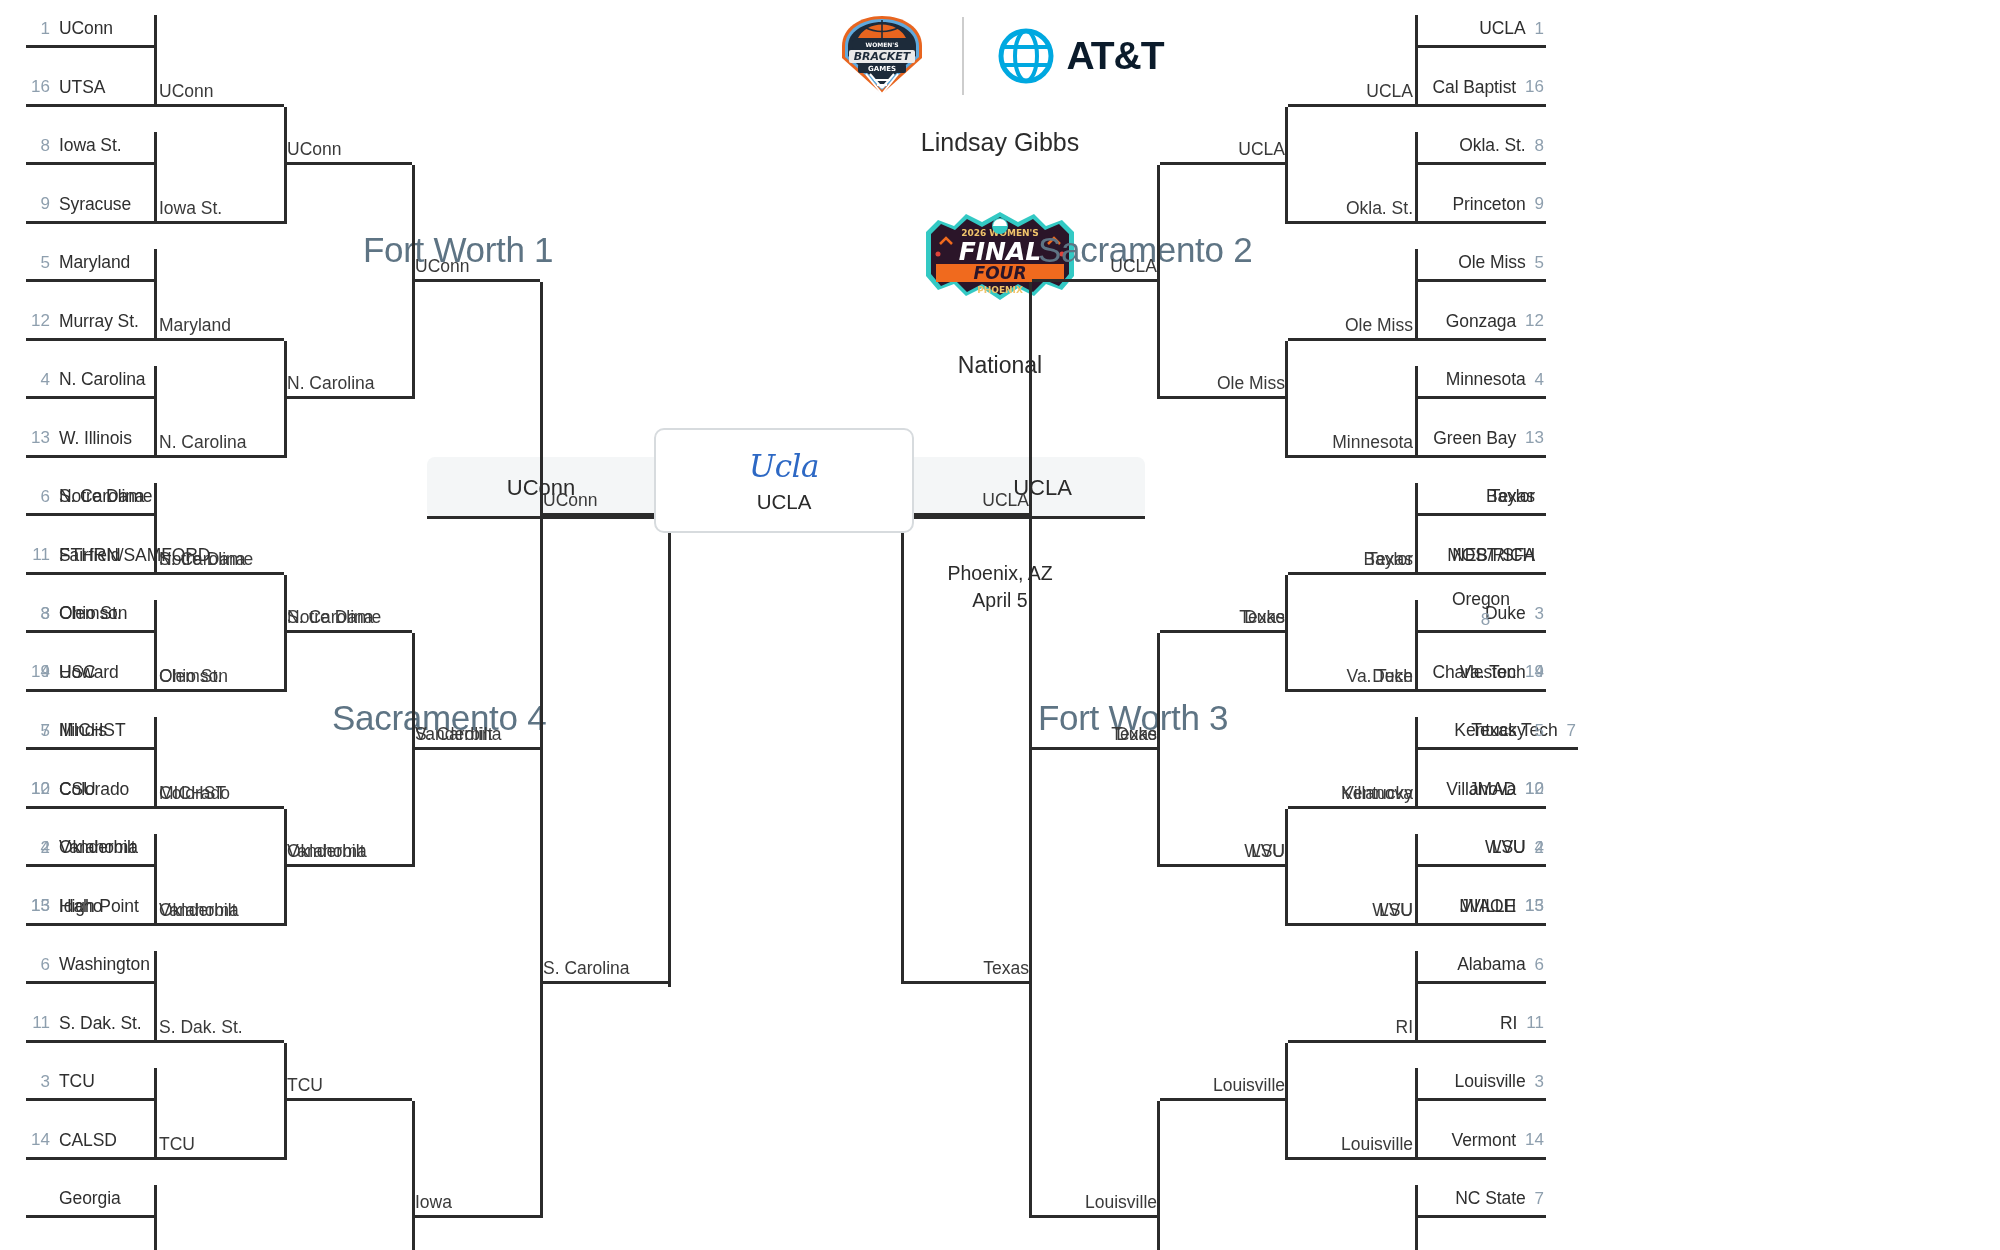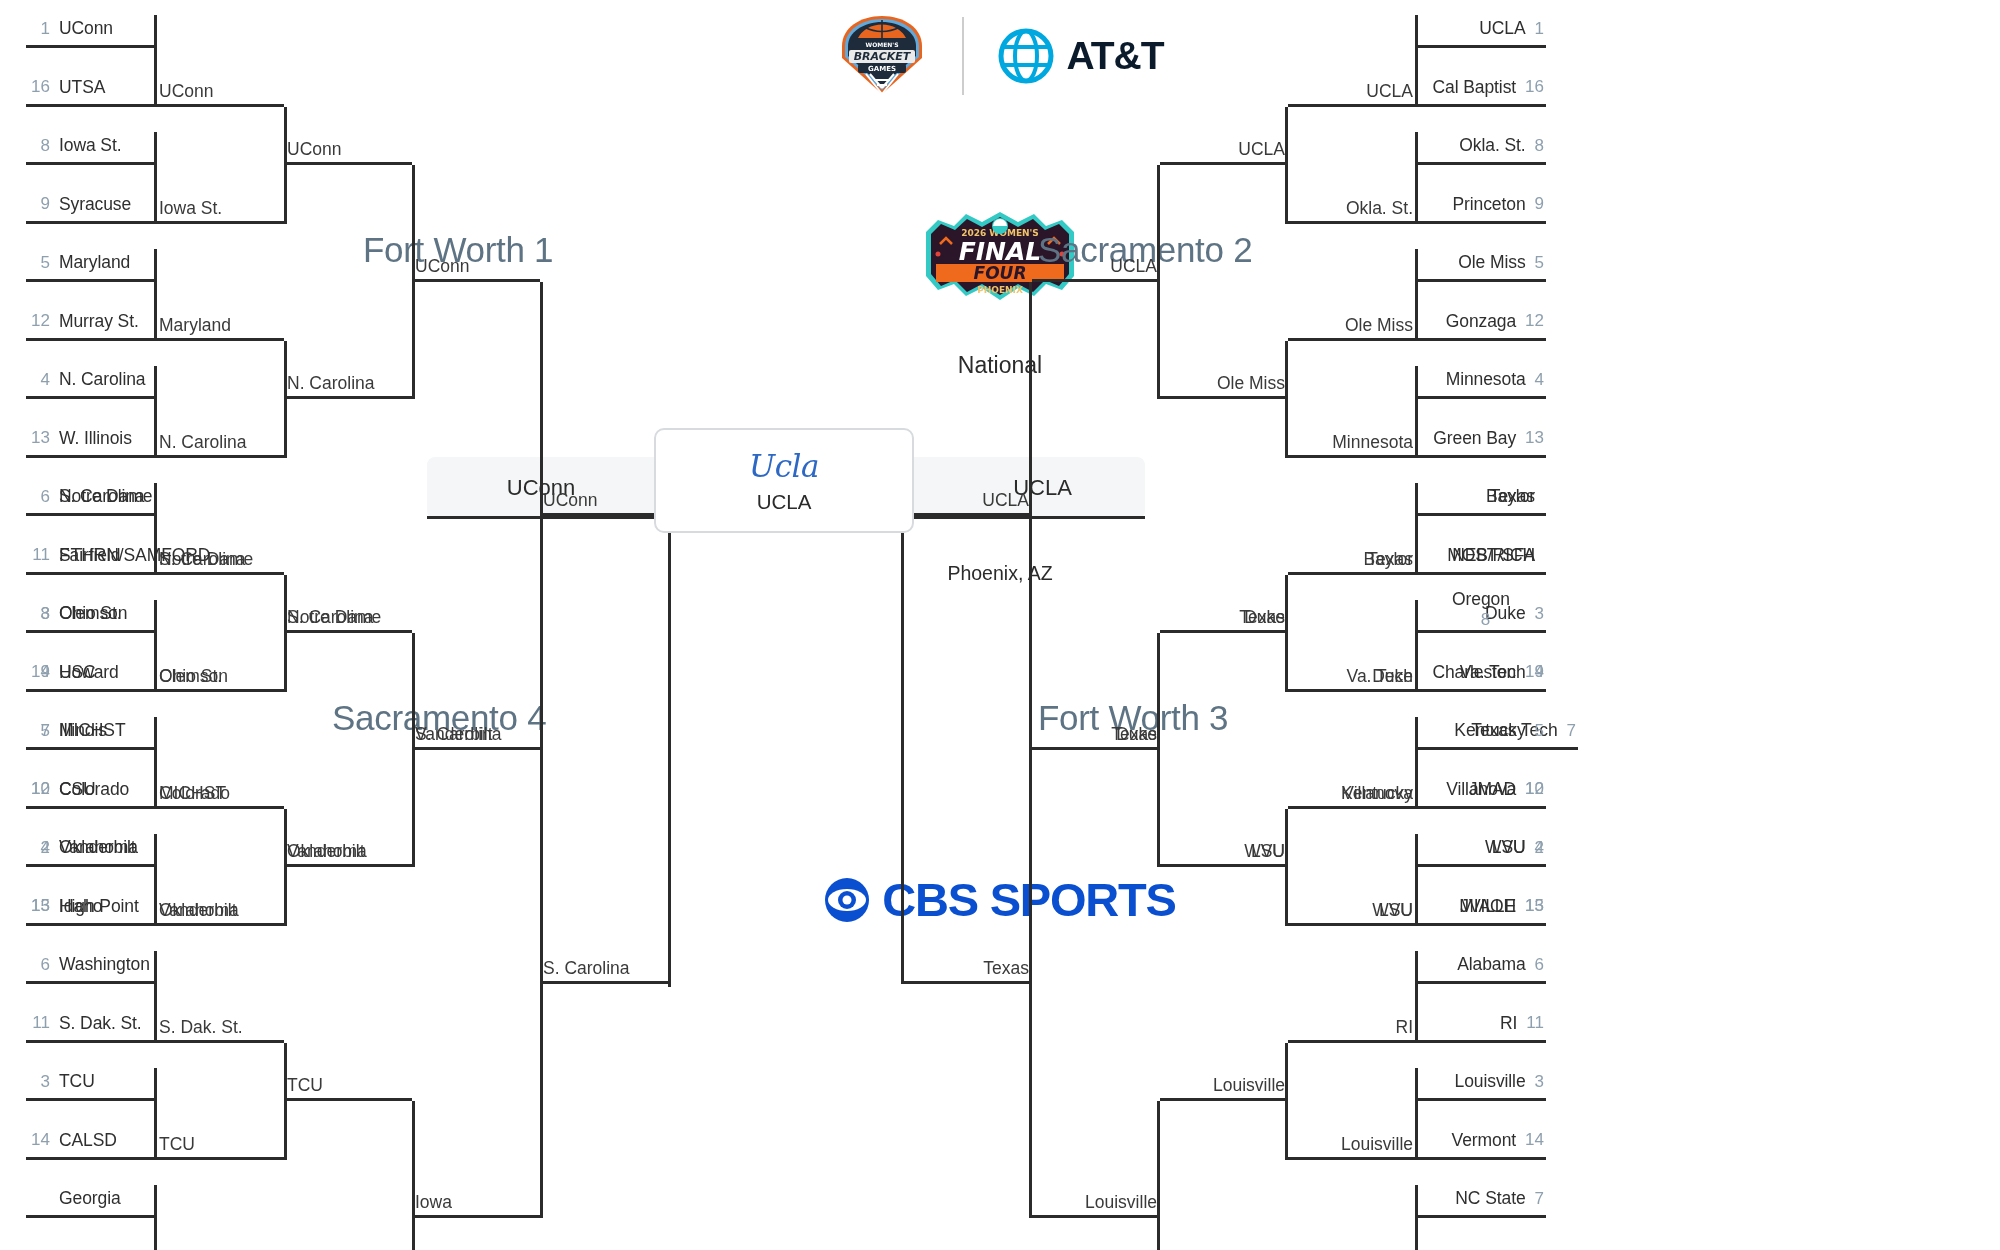--- a/index.html
+++ b/index.html
@@ -165,20 +165,21 @@
       <div class="att-logo">
         <svg width="56" height="56" viewBox="0 0 56 56">
           <circle cx="28" cy="28" r="25" fill="none" stroke="#00a8e0" stroke-width="5"></circle>
           <ellipse cx="28" cy="28" rx="11" ry="25" fill="none" stroke="#00a8e0" stroke-width="4"></ellipse>
           <path d="M5 19 H51 M5 37 H51" stroke="#00a8e0" stroke-width="4" fill="none"></path>
         </svg>
         <span class="att-text">AT&amp;T</span>
       </div>
     </div>
 
+    <div class="byline">Lindsay Gibbs</div>
 
     <div class="ff-logo-wrap">
       <svg width="168" height="112" viewBox="0 0 168 112">
         <path d="M10 26 L22 14 L38 20 L50 8 L66 16 L84 6 L102 16 L118 8 L130 20 L146 14 L158 26 L158 70 L146 84 L130 78 L118 90 L102 82 L84 94 L66 82 L50 90 L38 78 L22 84 L10 70 Z" fill="#33c9c4"></path>
         <path d="M15 28 L25 18 L39 24 L51 13 L66 21 L84 11 L102 21 L117 13 L129 24 L143 18 L153 28 L153 68 L143 80 L129 74 L117 86 L102 78 L84 89 L66 78 L51 86 L39 74 L25 80 L15 68 Z" fill="#2b1529"></path>
         <text x="84" y="30" font-size="9" fill="#f0c46b" text-anchor="middle" font-family="DejaVu Sans, sans-serif" font-weight="bold">2026 WOMEN'S</text>
         <circle cx="84" cy="20" r="8" fill="#33c9c4"></circle>
         <path d="M77 20 a7 7 0 0 1 14 0 Z" fill="#ffffff"></path>
         <text x="84" y="54" font-size="25" fill="#ffffff" text-anchor="middle" font-family="DejaVu Sans, sans-serif" font-weight="bold" font-style="italic">FINAL</text>
         <rect x="20" y="58" width="128" height="18" fill="#f06a1e"></rect>
@@ -189,31 +190,23 @@
         <circle cx="146" cy="48" r="2.5" fill="#e0433a"></circle>
       </svg>
     </div>
 
     <div class="natchamp">
       <div>National</div>
     </div>
 
     <div class="venue">
       <div>Phoenix, AZ</div>
-    </div>
-
-    <div class="cbs-wrap">
-      <svg width="46" height="46" viewBox="0 0 46 46">
-        <circle cx="23" cy="23" r="22" fill="#0b4fd1"></circle>
-        <ellipse cx="23" cy="23" rx="19" ry="11" fill="#ffffff"></ellipse>
-        <circle cx="23" cy="23" r="9" fill="#0b4fd1"></circle>
-        <circle cx="23" cy="23" r="4.5" fill="#ffffff"></circle>
-      </svg>
-      <span class="cbs-text">CBS SPORTS</span>
-    </div>
+      <div>April 5</div>
+    </div>
+
   </div>
 
   <div class="finalist" id="finalist-left">
     <span>UConn</span>
   </div>
   <div class="finalist" id="finalist-right">
     <span>UCLA</span>
   </div>
   <div class="champ-box">
     <span class="champ-wordmark">Ucla</span>

